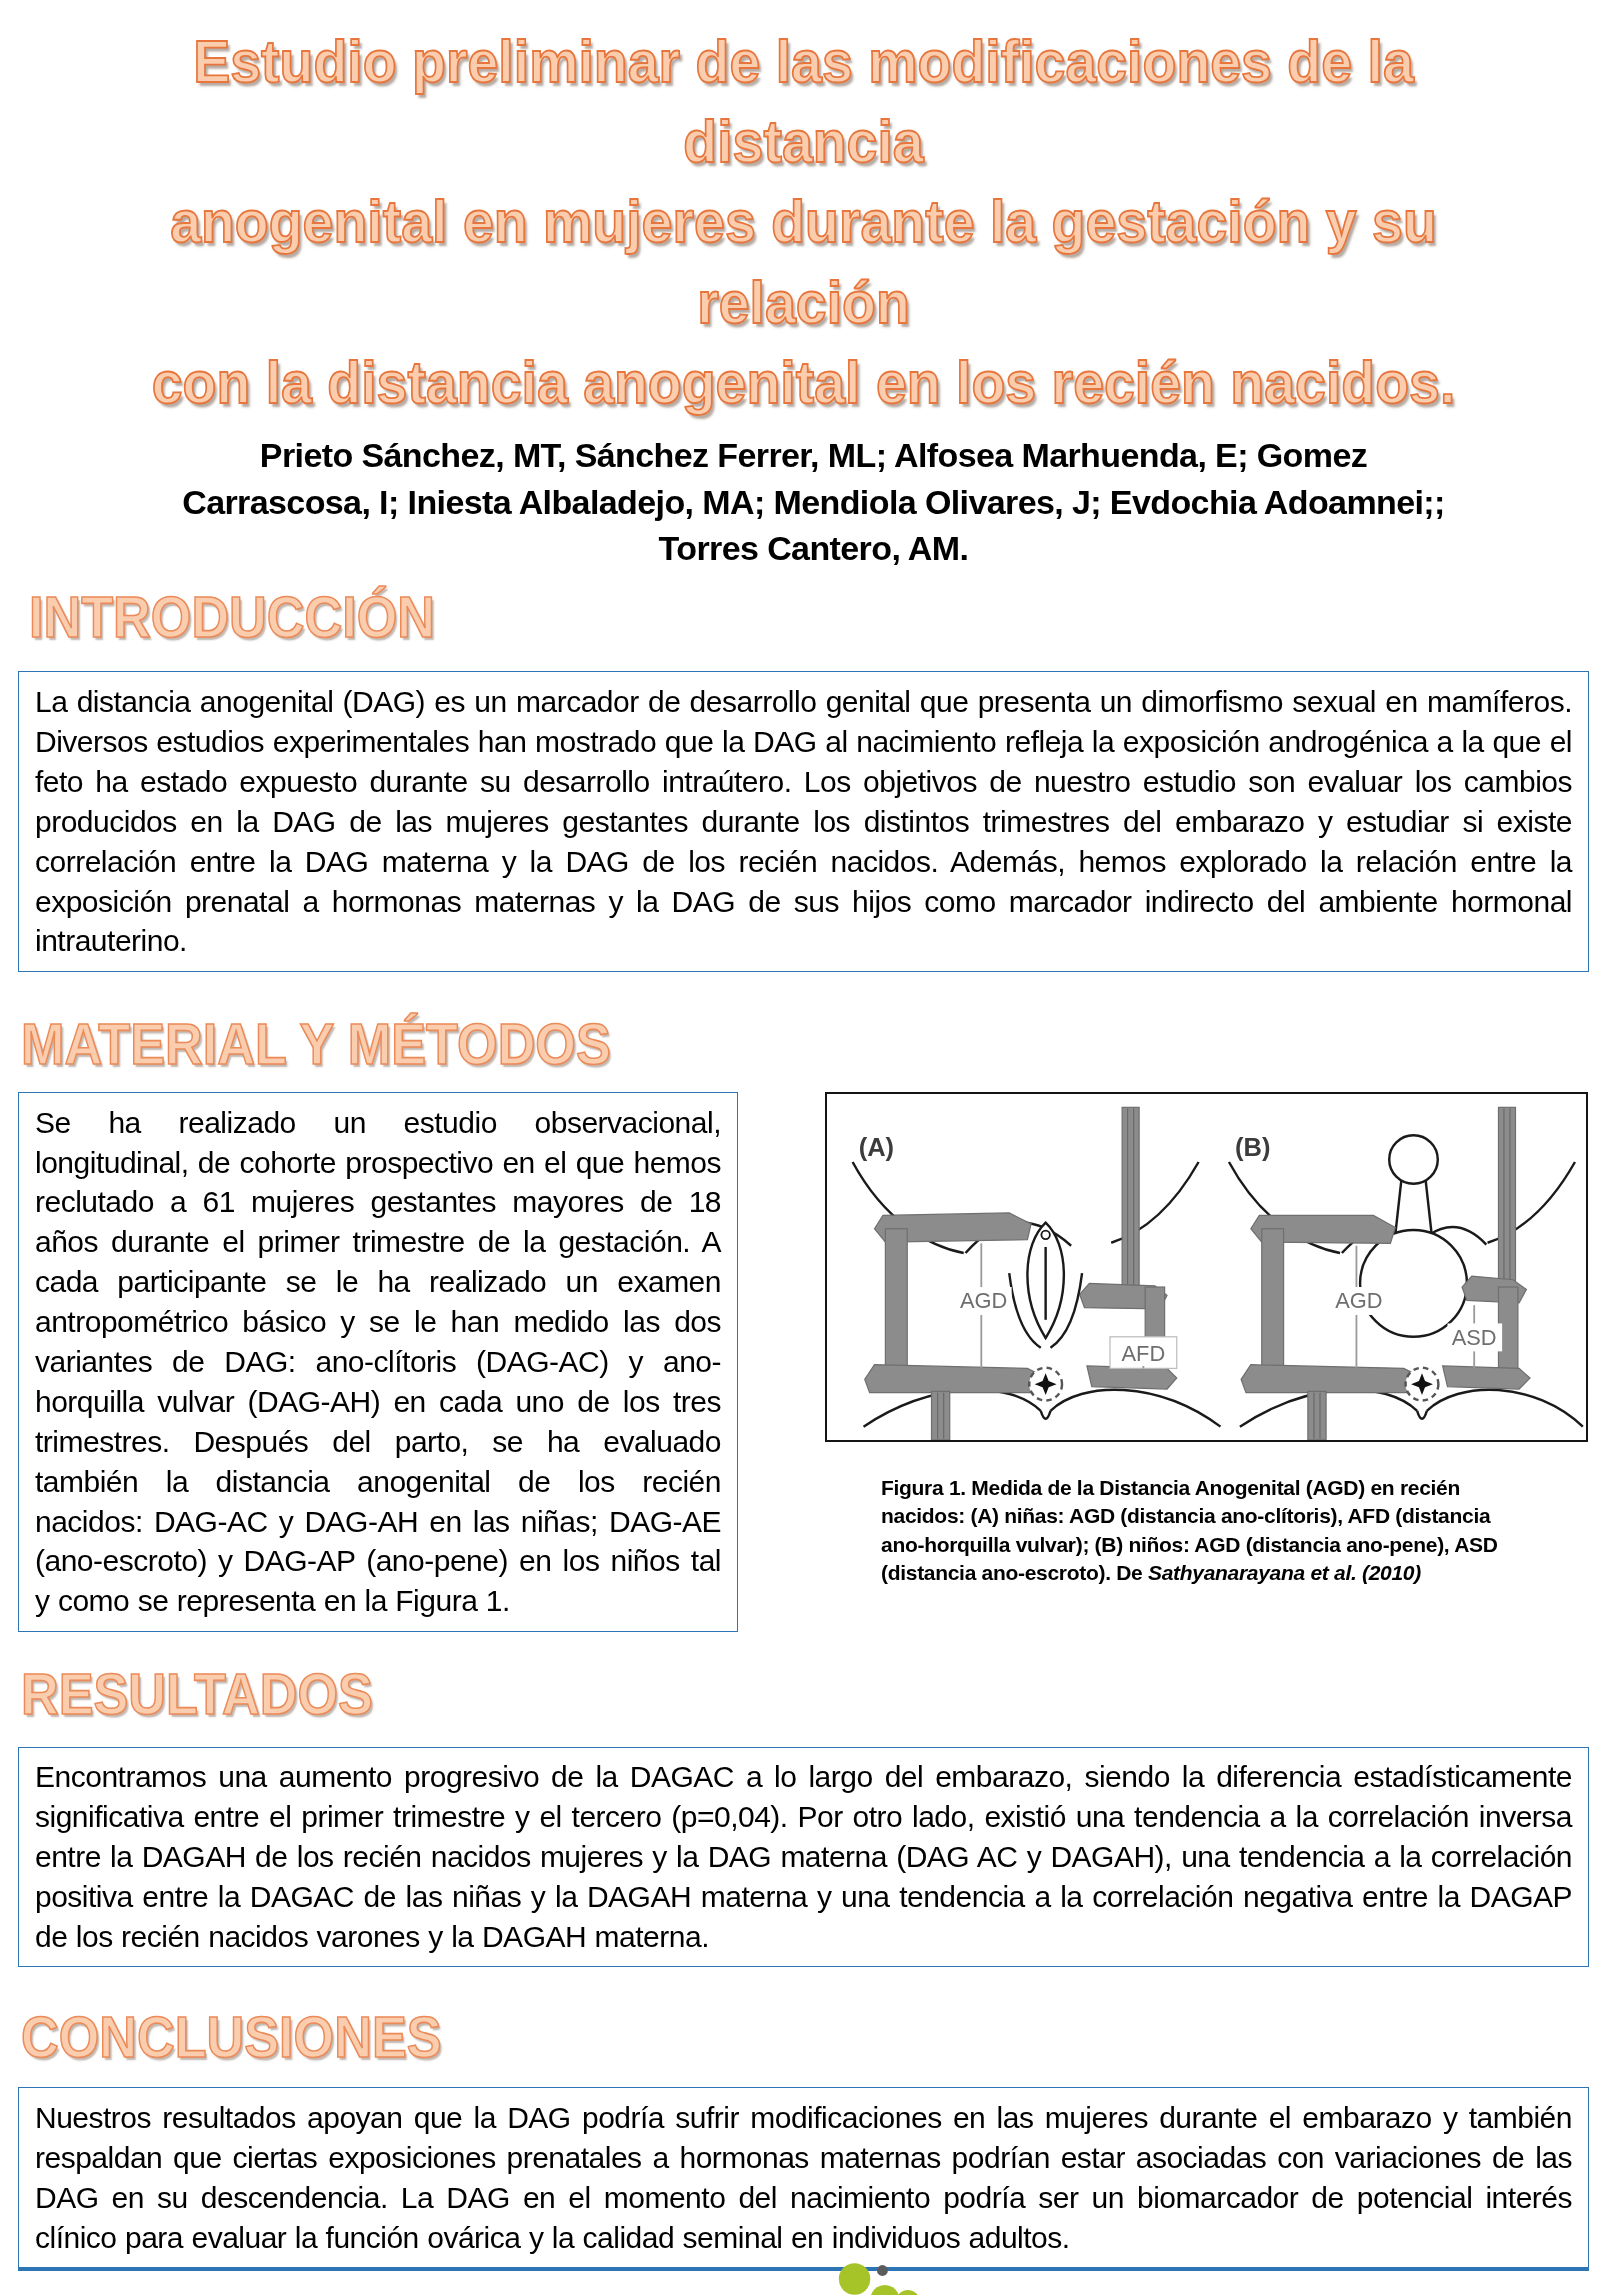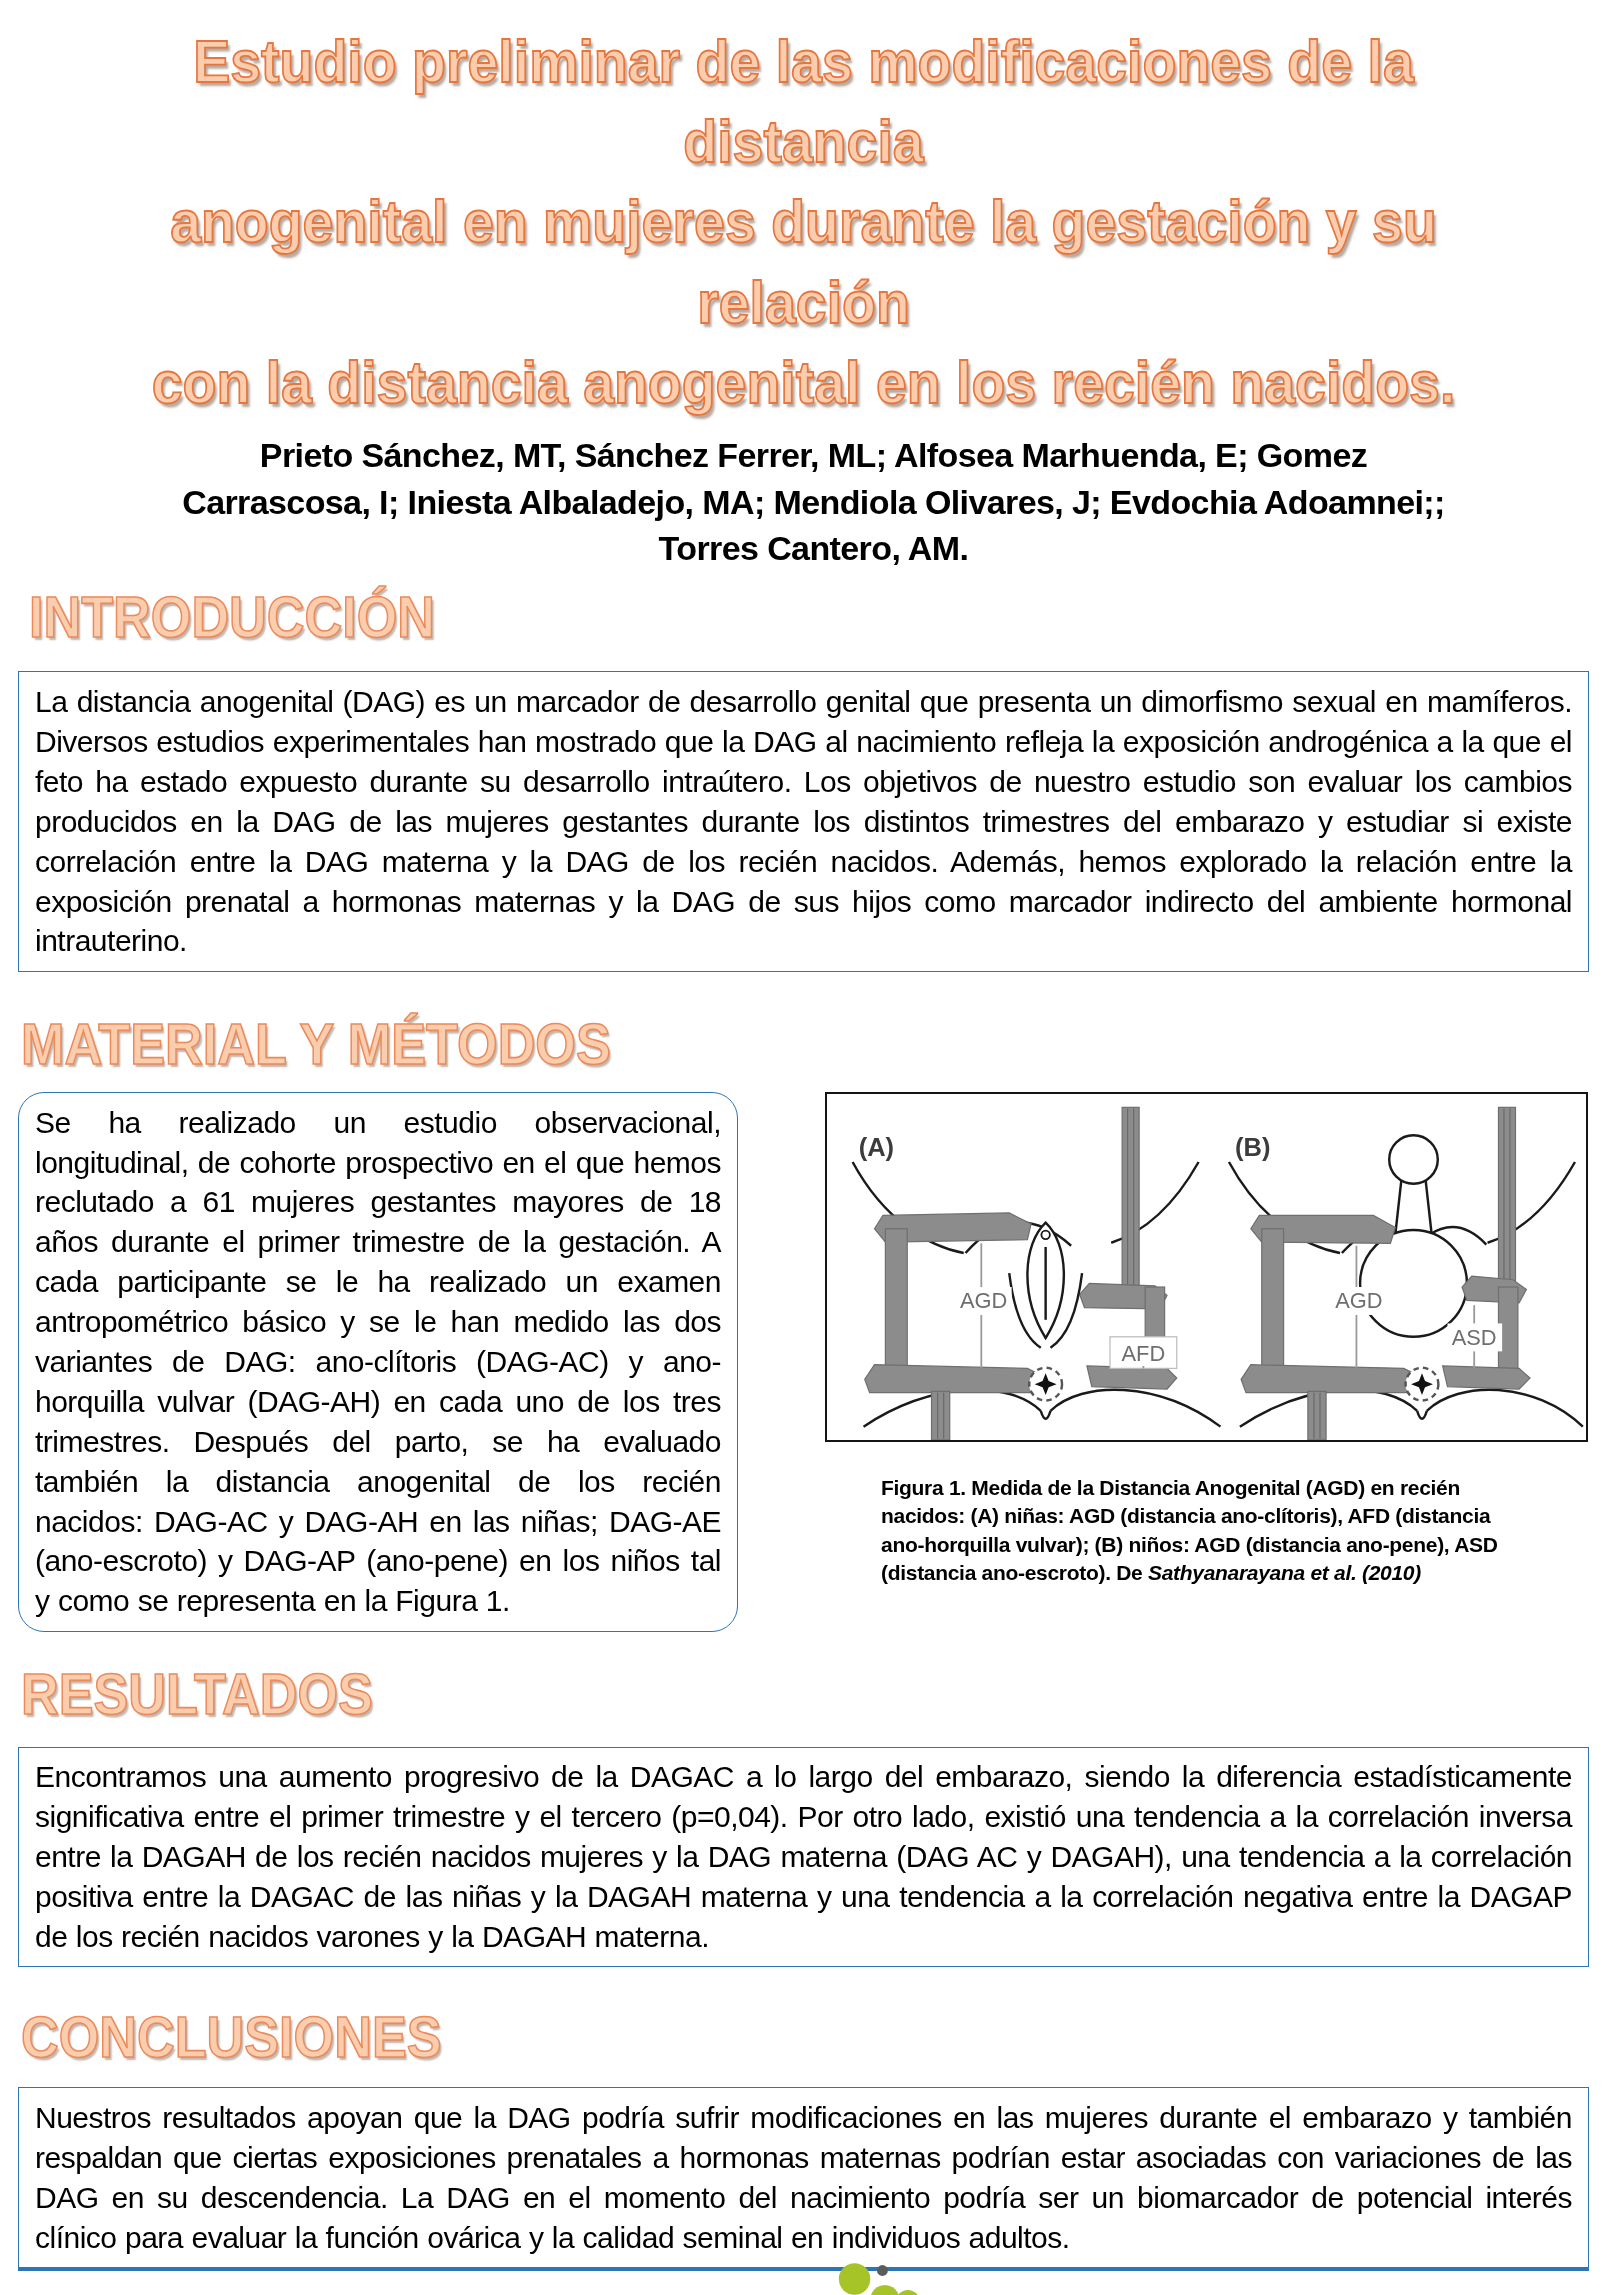--- a/index.html
+++ b/index.html
@@ -35,21 +35,21 @@
   
   .tbox{
     border:1.8px solid #2e75b6; background:#fff;
     margin:0 18px; padding:9.7px 16px;
     font-size:30px; line-height:1.33; text-align:justify;
     letter-spacing:-0.5px; word-spacing:0.6px;
   }
   .tbox.last{border-bottom-width:4.3px;}
   
   .two-col{display:flex; align-items:flex-start; margin:16px 18px 0;}
-  .mat-box{flex:0 0 686px; margin:0;border-radius:26px; }
+  .mat-box{flex:0 0 686px; margin:0; }
   .fig-col{margin-left:auto; width:764px;}
   .fig-frame{border:2.4px solid #151515; background:#fff; width:759px;}
   .fig-frame svg{display:block;}
   .fig-caption{
     margin:32px 0 0 56px; width:650px;
     font-weight:bold; font-size:21px; line-height:1.35; letter-spacing:-0.3px;
     text-align:left;
   }
   .fig-caption .src{font-style:italic;}
   

